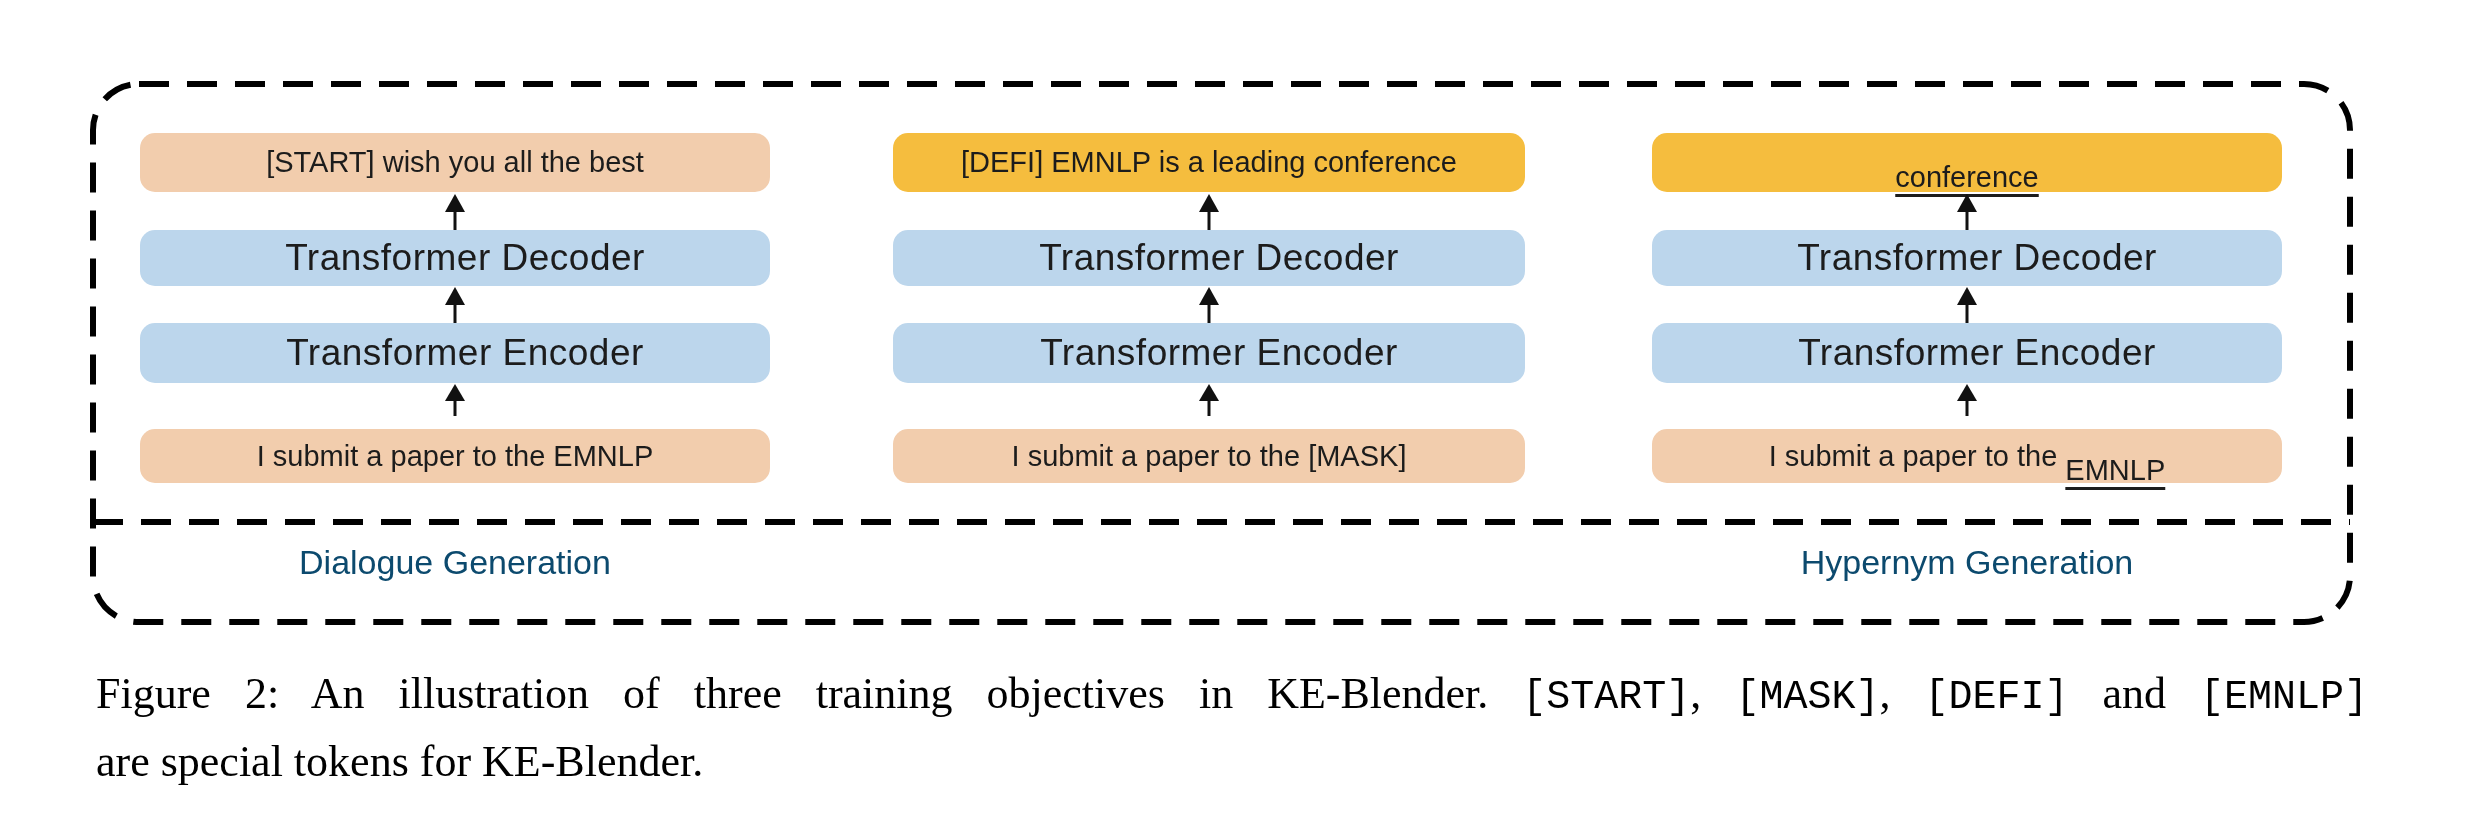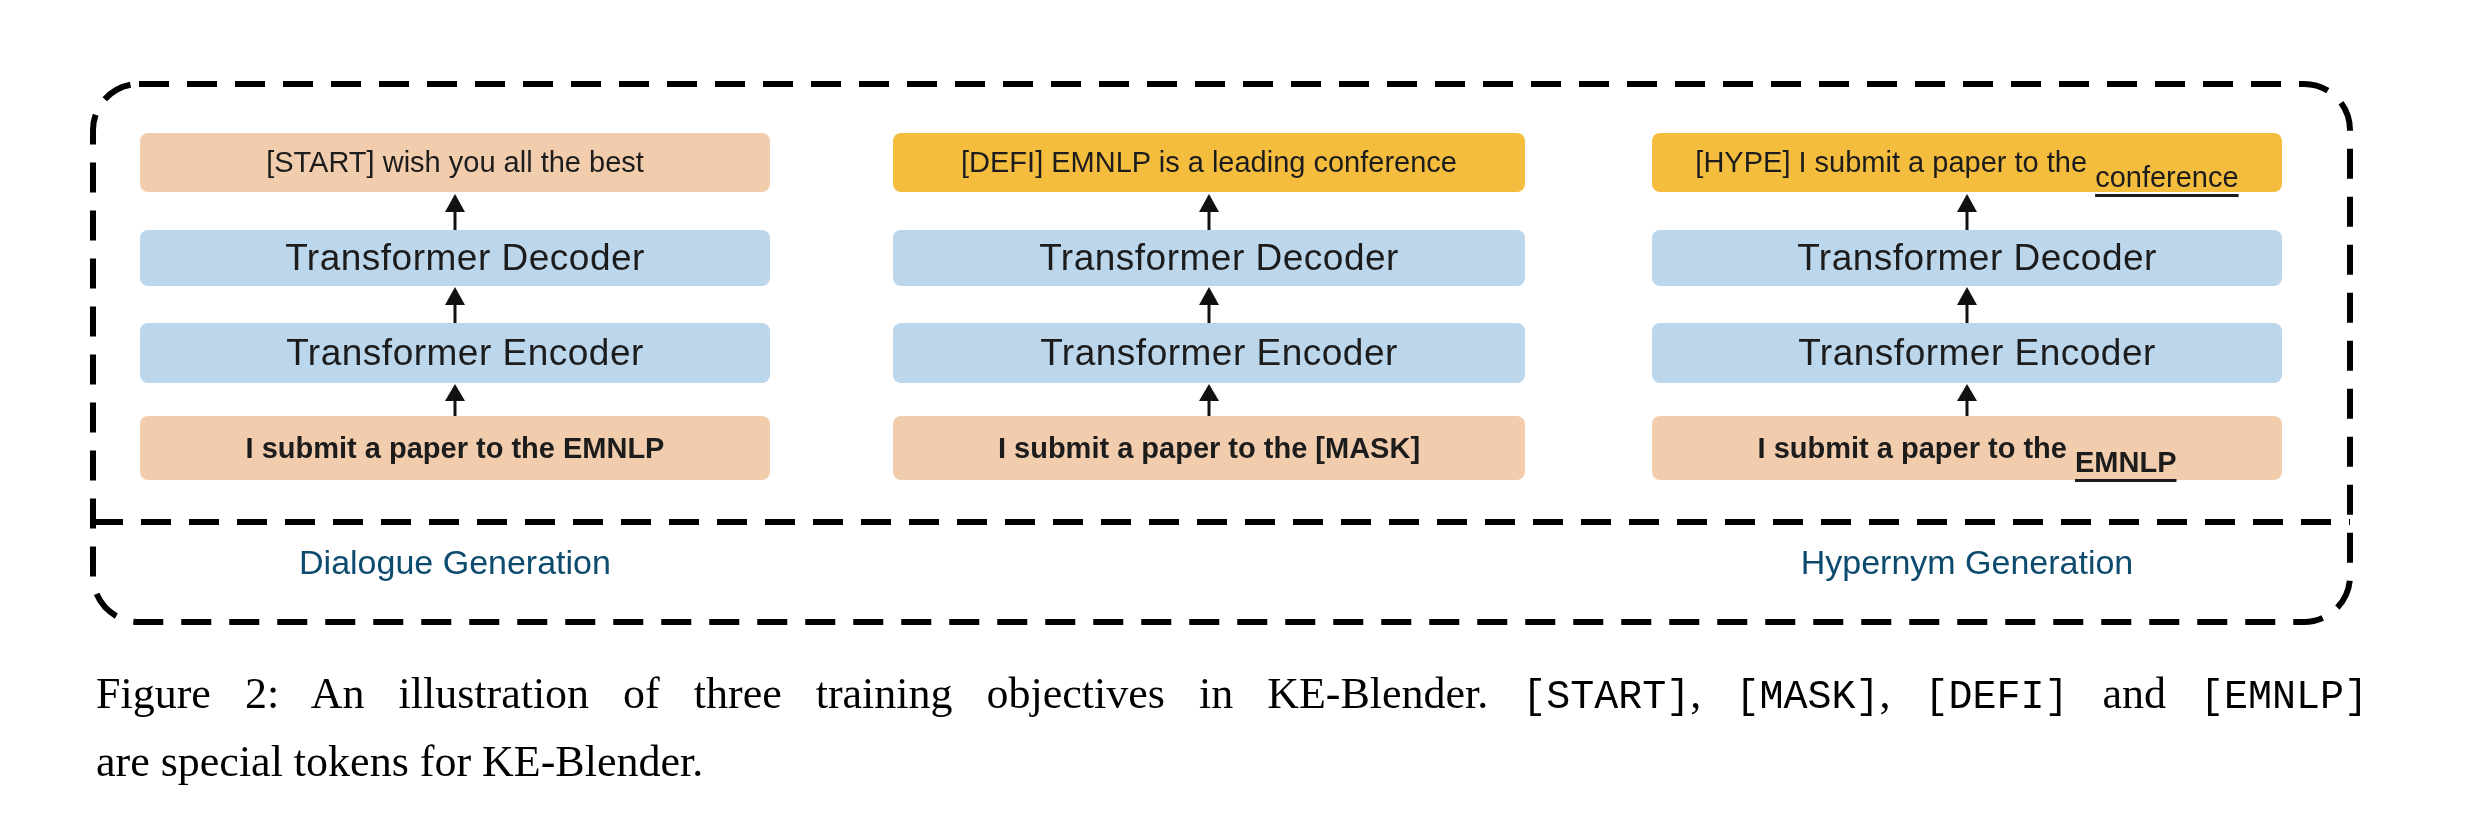--- a/index.html
+++ b/index.html
@@ -25,36 +25,36 @@
   
   .column {
     position: absolute;
     top: 133px;
     height: 470px;
   }
   .box {
     position: absolute;
     left: 0;
     width: 100%;
-    border-radius: 8px;
+    border-radius: 15px;
     display: flex;
     align-items: center;
     justify-content: center;
     white-space: pre;
     box-sizing: border-box;
   }
   .box.peach { background: var(--peach, #f2cdad); }
   .box.blue  { background: var(--blue,  #bcd6ec); padding-left: 20px; }
   .box.gold  { background: var(--gold,  #f5bd3e); text-align: right; }
   .box.sentence { font-size: 29px; }
   .box.stage    { font-size: 37px; letter-spacing: 0.5px; }
   .row1 { top: 0;     height: 59px; }
   .row2 { top: 97px;  height: 56px; }
   .row3 { top: 190px; height: 60px; }
-  .row4 { top: 283px; height: 64px; font-weight: bold; }
+  .row4 { top: 296px; height: 54px; }
   .gap-a { top: 59px;  height: 38px; }
   .gap-b { top: 153px; height: 37px; }
   .gap-c { top: 250px; height: 33px; }
   .arrow {
     position: absolute;
     left: 0;
     width: 100%;
     display: flex;
     align-items: flex-end;
     justify-content: center;
@@ -167,21 +167,21 @@
           <polygon points="12,0 22,17 2,17" fill="#111"></polygon>
         </svg>
     </div>
     <div class="box sentence peach row4">
       <span>I submit a paper to the [MASK]</span><span class="u-seg"></span>
     </div>
   </div>
 
   <div class="column" style="left:1652px; width:630px;">
     <div class="box sentence gold row1">
-      <span>[HYPE] I submit a paper to the </span><span class="u-seg">conference</span>
+      <span class="u-seg">conference</span>
     </div>
     <div class="arrow gap-a">
       <svg width="24" height="36" viewBox="0 0 24 36">
           <line x1="12" y1="12" x2="12" y2="36" stroke="#111" stroke-width="3"></line>
           <polygon points="12,0 22,18 2,18" fill="#111"></polygon>
         </svg>
     </div>
     <div class="box stage blue row2">
       <span>Transformer Decoder</span>
     </div>

